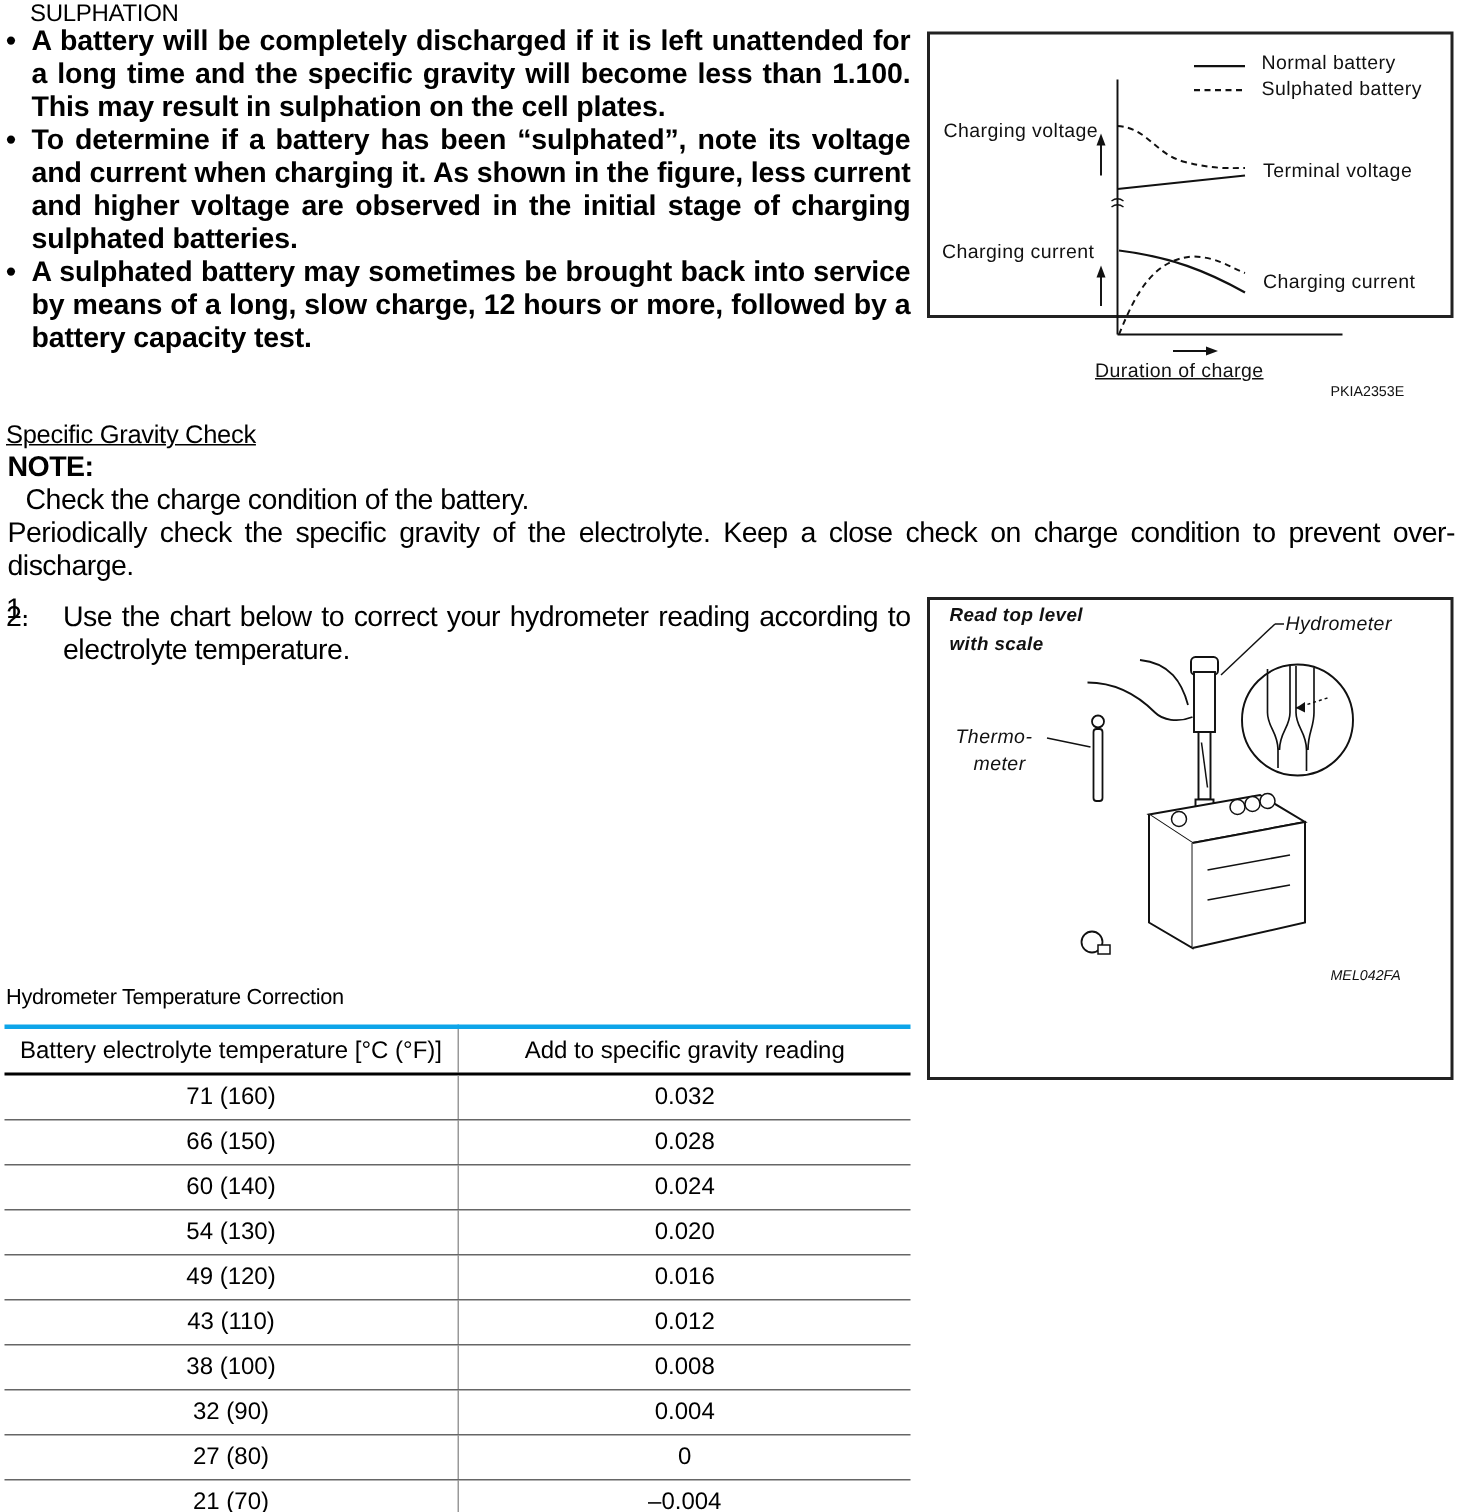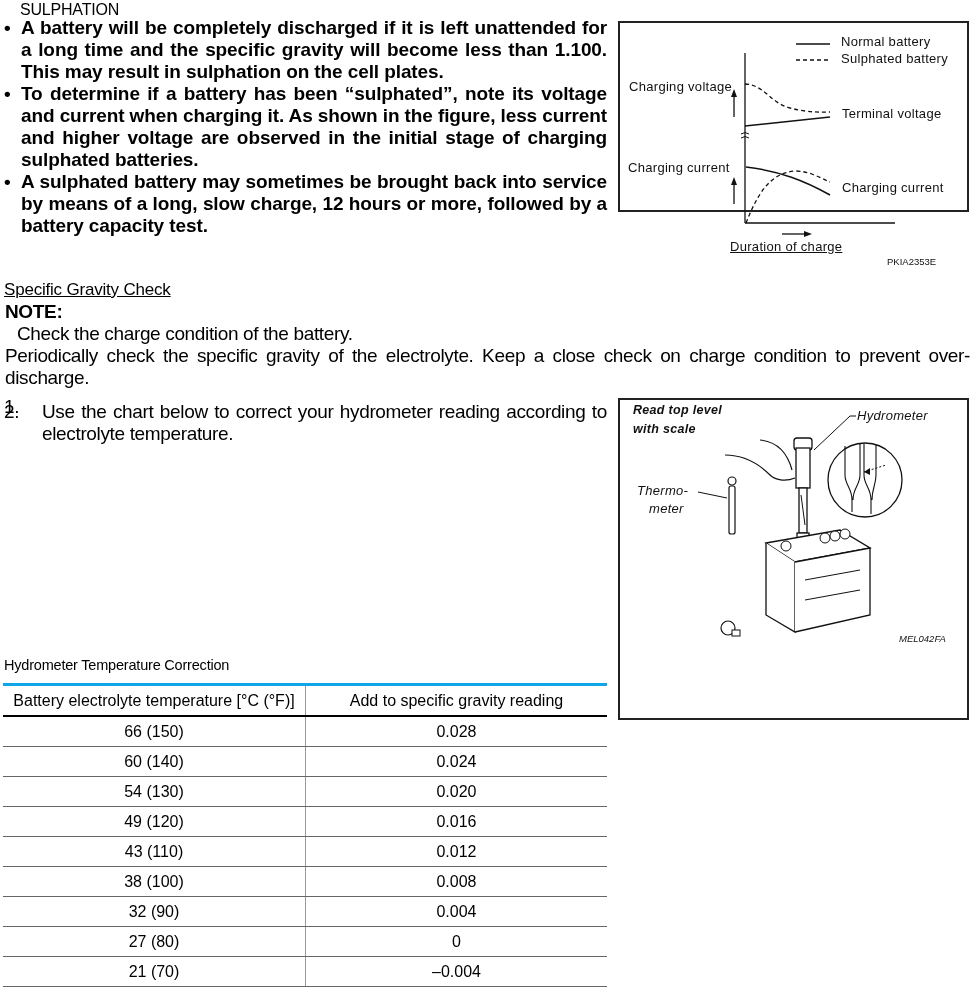--- a/index.html
+++ b/index.html
@@ -137,33 +137,37 @@
     <circle cx="166" cy="146" r="5" fill="#fff" stroke="#111"></circle>
 
     <circle cx="108" cy="228" r="7" fill="#fff" stroke="#111" stroke-width="1.2"></circle>
     <rect x="112" y="230" width="8" height="6" fill="#fff" stroke="#111"></rect>
   </svg>
   <div class="abs fig-label" style="left:13px; top:3px; font-weight:bold; font-size:12.5px;">Read top level</div>
   <div class="abs fig-label" style="left:13px; top:22px; font-weight:bold; font-size:12.5px;">with scale</div>
   <div class="abs fig-label" style="left:237px; top:8px;">Hydrometer</div>
   <div class="abs fig-label" style="left:17px; top:83px;">Thermo-</div>
   <div class="abs fig-label" style="left:17px; top:101px;margin-left:12px;">meter</div>
-  <div class="abs fig-code" style="left:267px; top:233px;margin-left:12px;">MEL042FA</div>
+  <div class="abs fig-code" style="left:267px; top:245px;">MEL042FA</div>
 </div>
 
 <div class="abs" style="left:4px; top:657px; font-size:14.5px; letter-spacing:-0.2px;">Hydrometer Temperature Correction</div>
 <table class="grav abs" style="left:3px; top:683px;">
   <thead>
     <tr>
       <th class="c1">Battery electrolyte temperature [°C (°F)]</th>
       <th class="c2">Add to specific gravity reading</th>
     </tr>
   </thead>
   <tbody>
     <tr>
+        <td class="c1">71 (160)</td>
+        <td class="c2">0.032</td>
+      </tr>
+    <tr>
         <td class="c1">66 (150)</td>
         <td class="c2">0.028</td>
       </tr>
     <tr>
         <td class="c1">60 (140)</td>
         <td class="c2">0.024</td>
       </tr>
     <tr>
         <td class="c1">54 (130)</td>
         <td class="c2">0.020</td>

